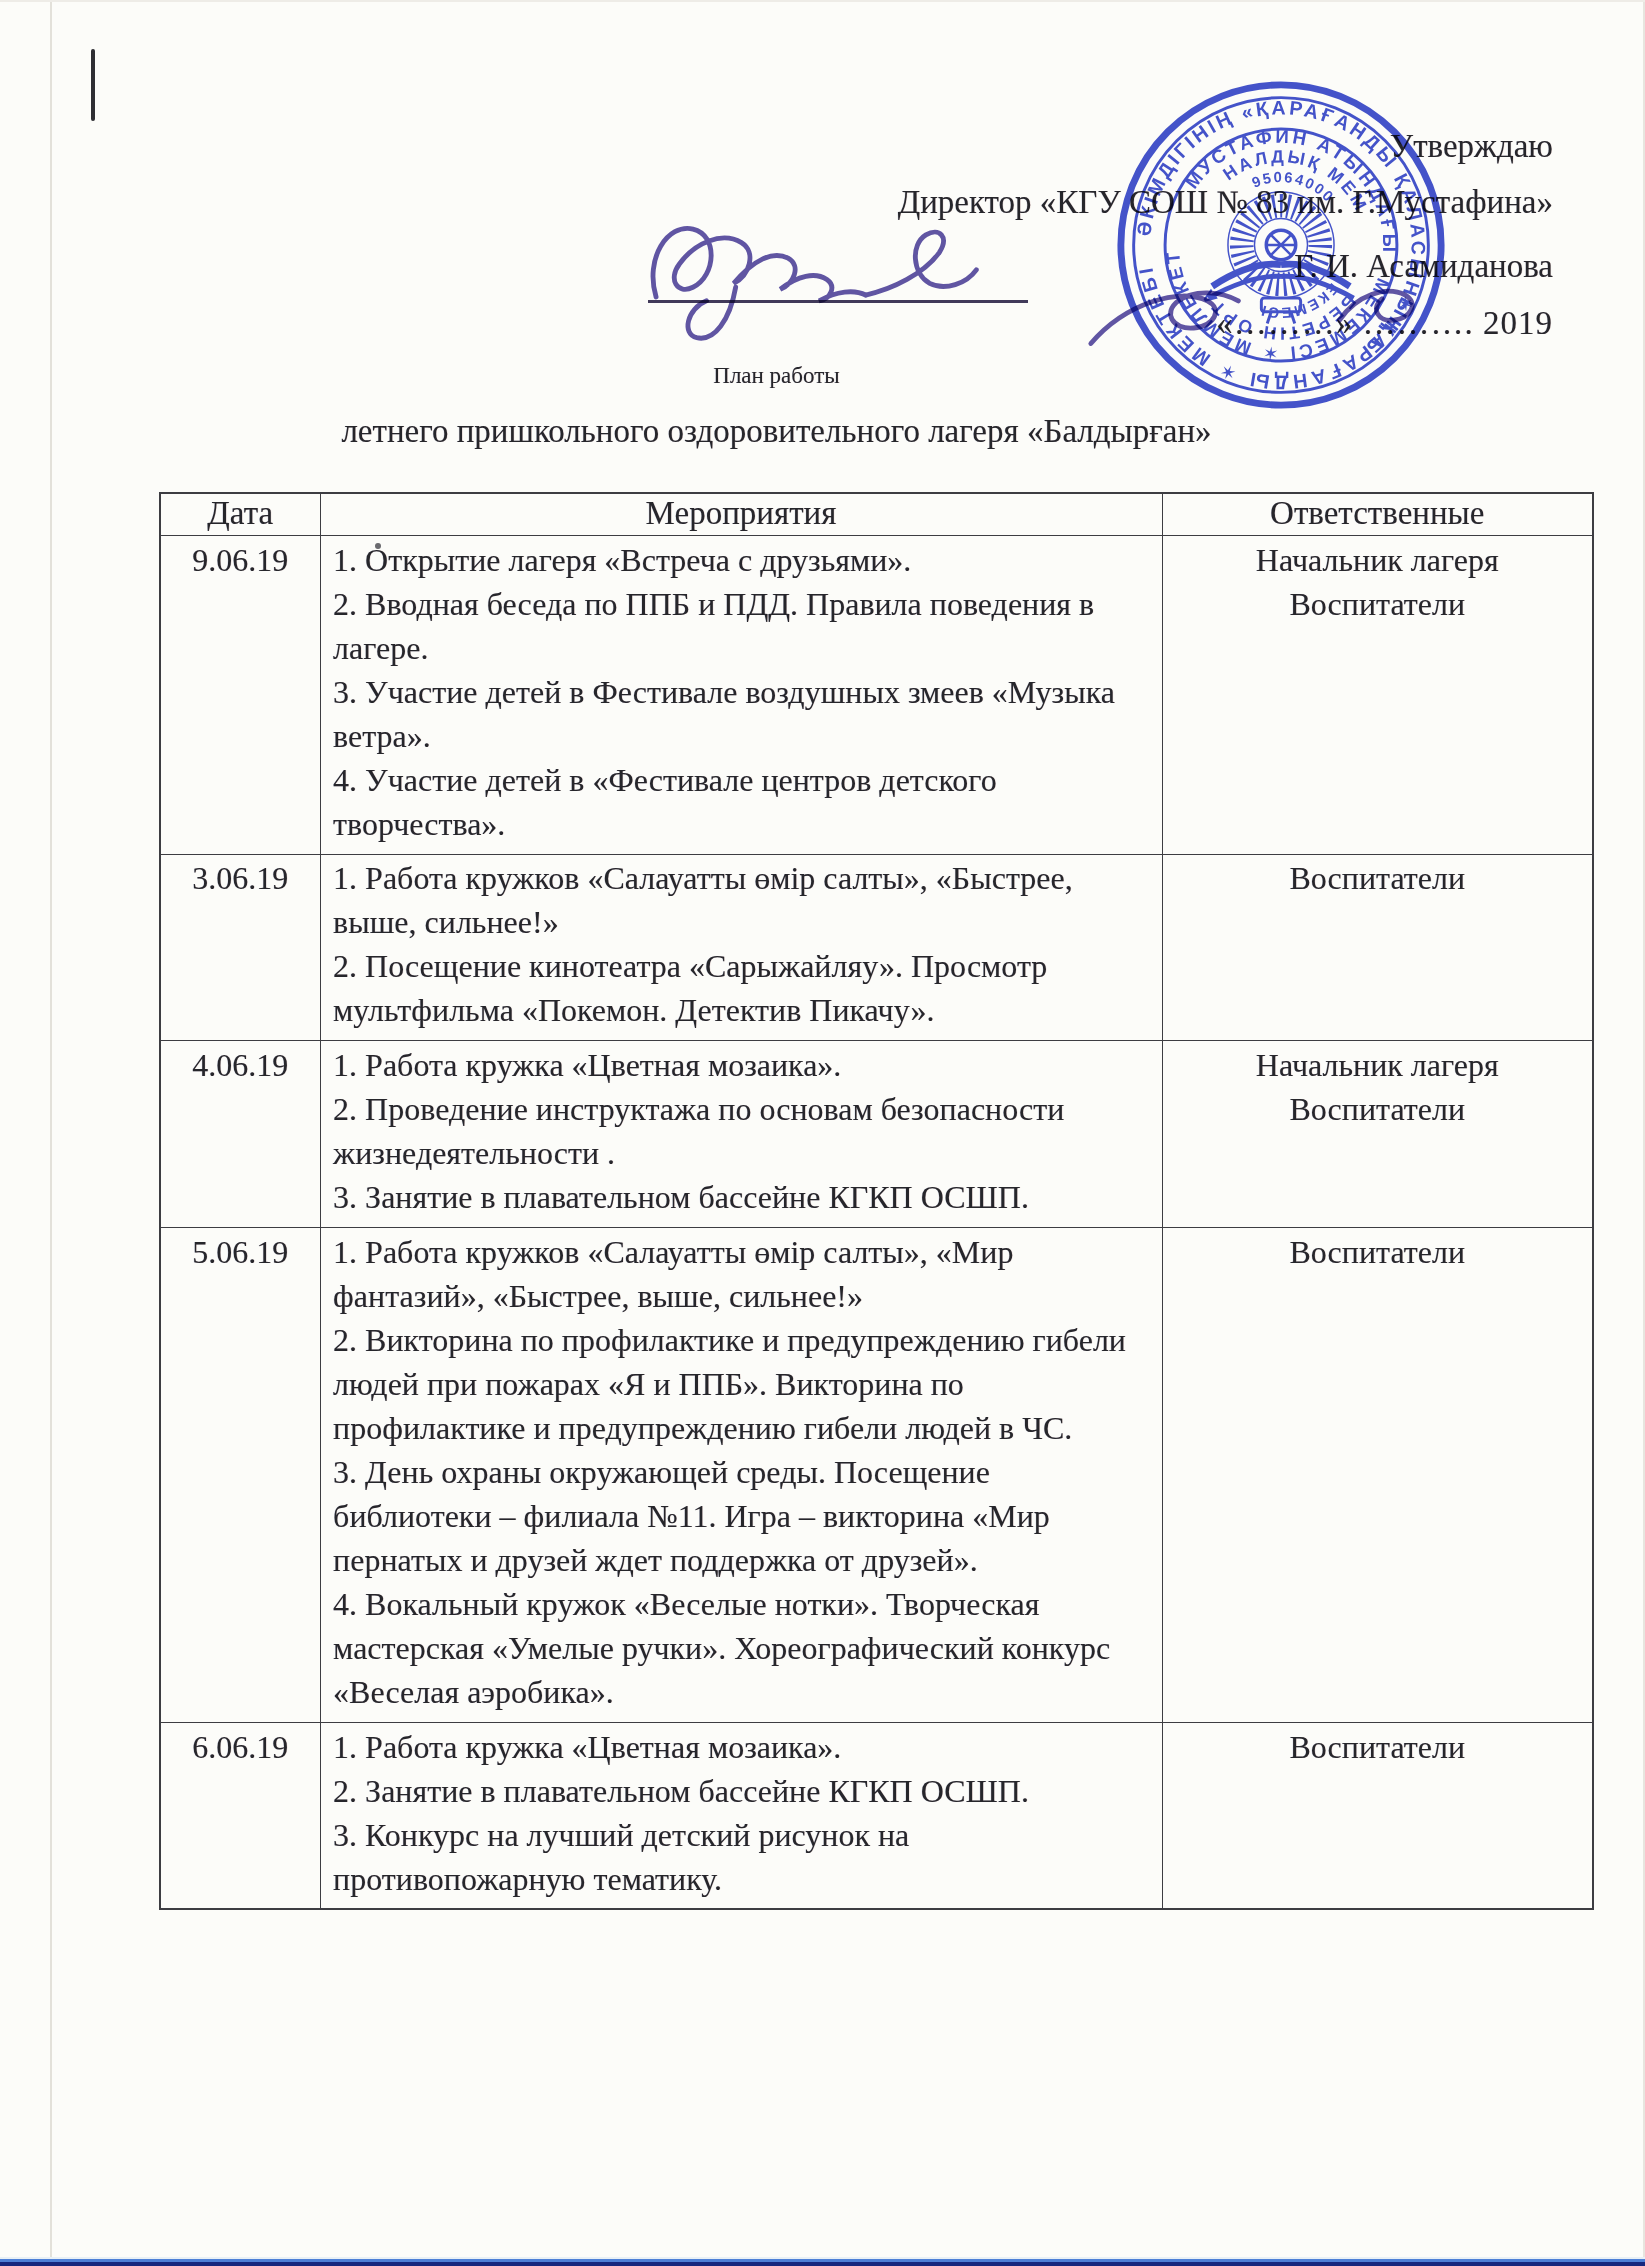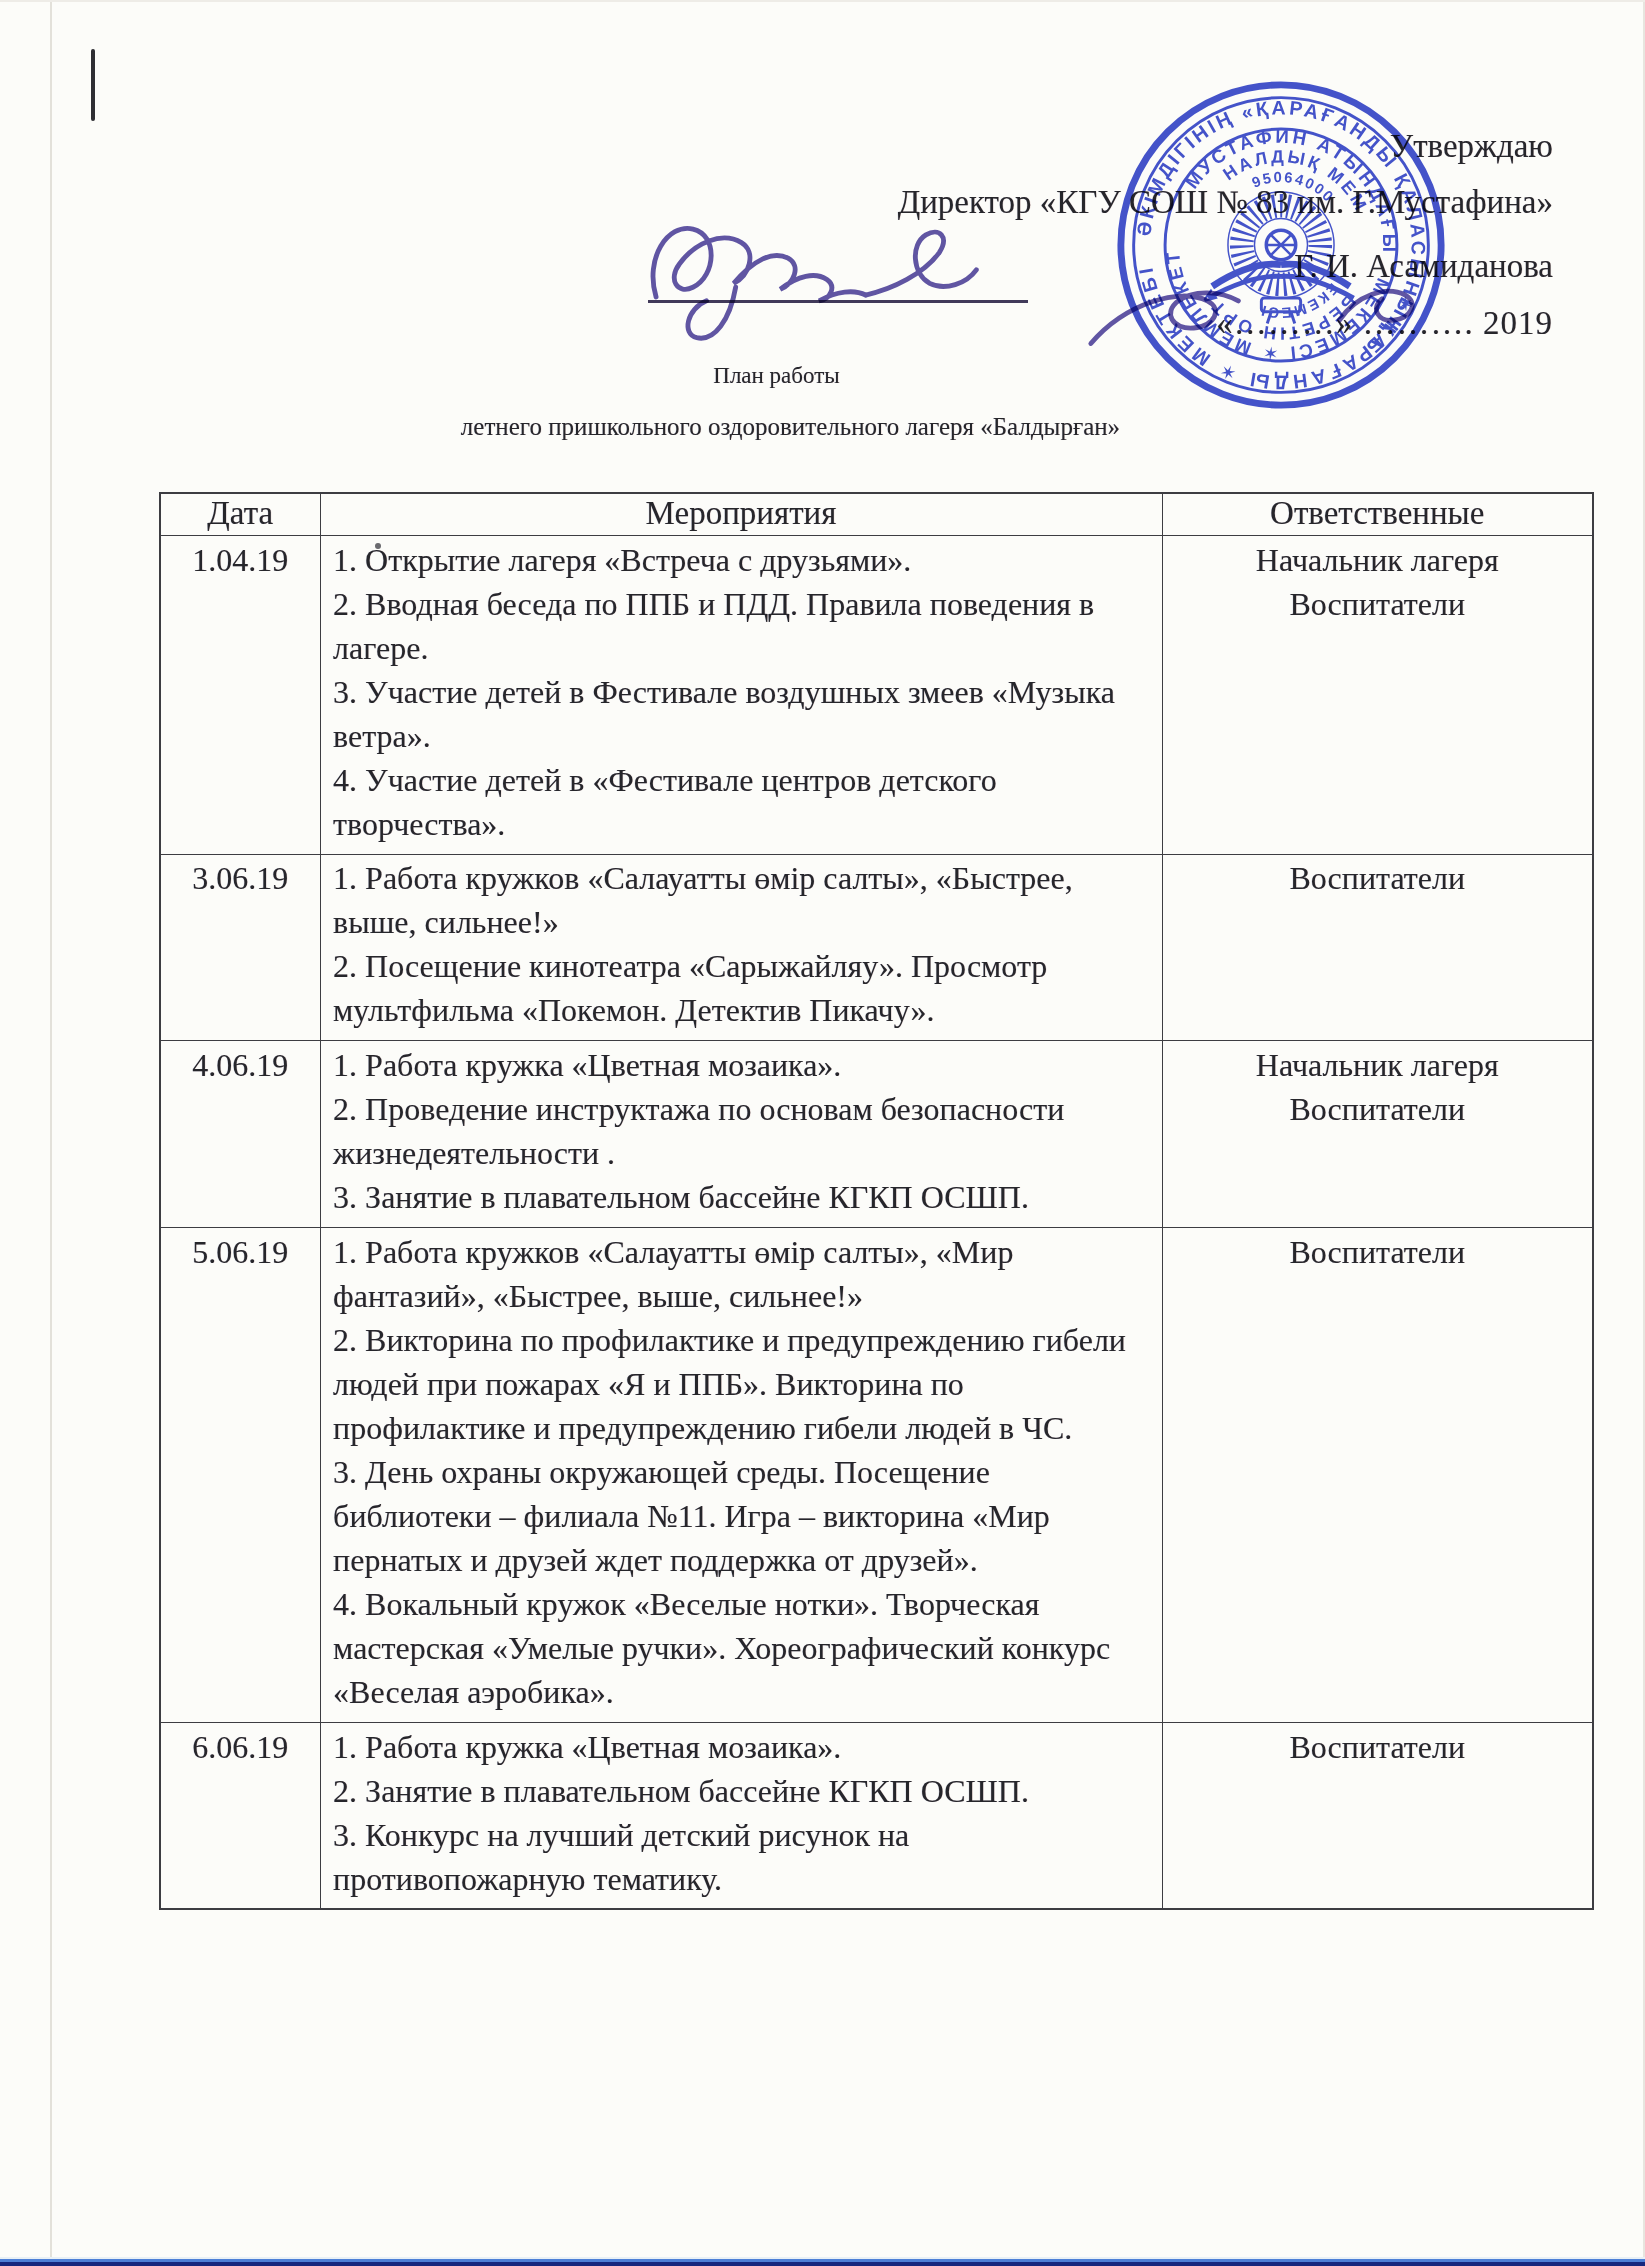--- a/index.html
+++ b/index.html
@@ -24,21 +24,21 @@
   .appr{position:absolute;right:93px;text-align:right;font-size:33px;white-space:nowrap;}
   .appr1{top:128px;}
   .appr2{top:184px;}
   .appr3{top:248px;text-align:right;}
   .appr4{top:305px;letter-spacing:1px;}
   .sig-underline{position:absolute;left:648px;top:300px;width:380px;height:2.9px;background:#413a5a;}
 
   
   .title-wrap{position:absolute;left:0;top:0;width:1553px;text-align:center;}
   .title-line1{position:absolute;left:0;width:100%;top:363px;font-size:23px;}
-  .title-line2{position:absolute;left:14px;width:100%;top:413px;font-size:25px;}
+  .title-line2{position:absolute;left:0;width:100%;top:413px;font-size:33px;}
 
   
   .table-wrap{position:absolute;left:131px;top:492px;width:1155px;padding-left:28px;}
   table{border-collapse:collapse;table-layout:fixed;width:1433px;
     border:2.9px solid #3d3d42;}
   th,td{border:1.9px solid #3d3d42;vertical-align:top;font-weight:normal;}
   th{font-size:33px;text-align:center;padding:1px 0 2.9px 0;}
   td{font-size:32px;line-height:44px;}
   td.c-date{text-align:center;padding-top:1.9px;}
   td.c-act{padding:1.9px 7.8px 7.8px 12.6px;}
@@ -83,21 +83,21 @@
       </colgroup>
     <thead>
       <tr>
         <th class="txt">Дата</th>
         <th class="txt">Мероприятия</th>
         <th class="txt">Ответственные</th>
       </tr>
     </thead>
     <tbody>
         <tr>
-          <td class="c-date txt">1.04.19</td>
+          <td class="c-date txt">9.06.19</td>
           <td class="c-act txt">
             <p>1. Открытие лагеря «Встреча с друзьями».</p>
             <p>2. Вводная беседа по ППБ и ПДД. Правила поведения в лагере.</p>
             <p>3. Участие детей в Фестивале воздушных змеев «Музыка ветра».</p>
             <p>4. Участие детей в «Фестивале центров детского творчества».</p>
           </td>
           <td class="c-resp txt">
             <div>Начальник лагеря</div>
             <div>Воспитатели</div>
           </td>

